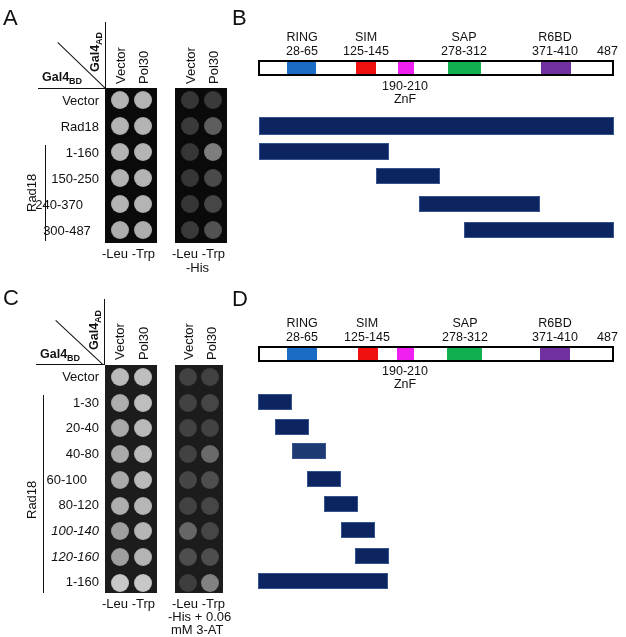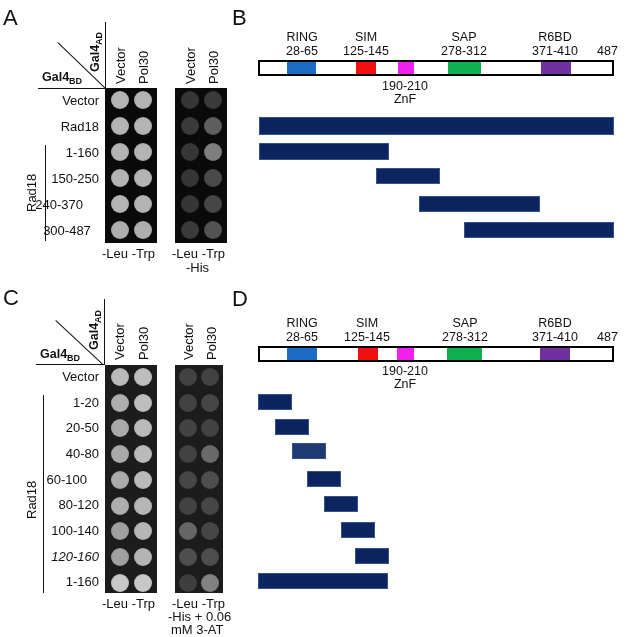--- a/index.html
+++ b/index.html
@@ -124,26 +124,26 @@
 <div class="abs bold" style="left:40px;top:347px;">
   <span>Gal4</span><sub>BD</sub>
 </div>
 
 <div class="abs vtxt" style="left:112px;top:360px;">Vector</div>
 <div class="abs vtxt" style="left:136px;top:360px;">Pol30</div>
 <div class="abs vtxt" style="left:181px;top:360px;">Vector</div>
 <div class="abs vtxt" style="left:204px;top:360px;">Pol30</div>
 
 <div class="abs rowlbl" style="left:35px;top:370px;">Vector</div>
-<div class="abs rowlbl" style="left:35px;top:396px;">1-20</div>
-<div class="abs rowlbl" style="left:35px;top:421px;">20-50</div>
+<div class="abs rowlbl" style="left:35px;top:396px;">1-30</div>
+<div class="abs rowlbl" style="left:35px;top:421px;">20-40</div>
 <div class="abs rowlbl" style="left:35px;top:447px;">40-80</div>
 <div class="abs rowlbl" style="left:23px;top:473px;">60-100</div>
 <div class="abs rowlbl" style="left:35px;top:498px;">80-120</div>
-<div class="abs rowlbl" style="left:35px;top:524px;">100-140</div>
+<div class="abs rowlbl" style="left:35px;top:524px;font-style:italic;">100-140</div>
 <div class="abs rowlbl" style="left:35px;top:550px;font-style:italic;">120-160</div>
 <div class="abs rowlbl" style="left:35px;top:575px;">1-160</div>
 
 <div class="abs line" style="left:43px;top:395px;width:1px;height:198px;"></div>
 <div class="abs vtxt" style="left:24px;top:519px;">Rad18</div>
 
 <div class="abs plate plate2" style="left:105px;top:365px;width:52px;height:228px;" id="plateC1">
     <div class="spot" style="background: radial-gradient(circle, rgb(186, 186, 186) 55%, rgb(158, 158, 158) 100%); left: 6px; top: 3px;"></div>
     <div class="spot" style="background: radial-gradient(circle, rgb(190, 190, 190) 55%, rgb(162, 162, 162) 100%); left: 29px; top: 3px;"></div>
     <div class="spot" style="background: radial-gradient(circle, rgb(174, 174, 174) 55%, rgb(148, 148, 148) 100%); left: 6px; top: 28.7px;"></div>

